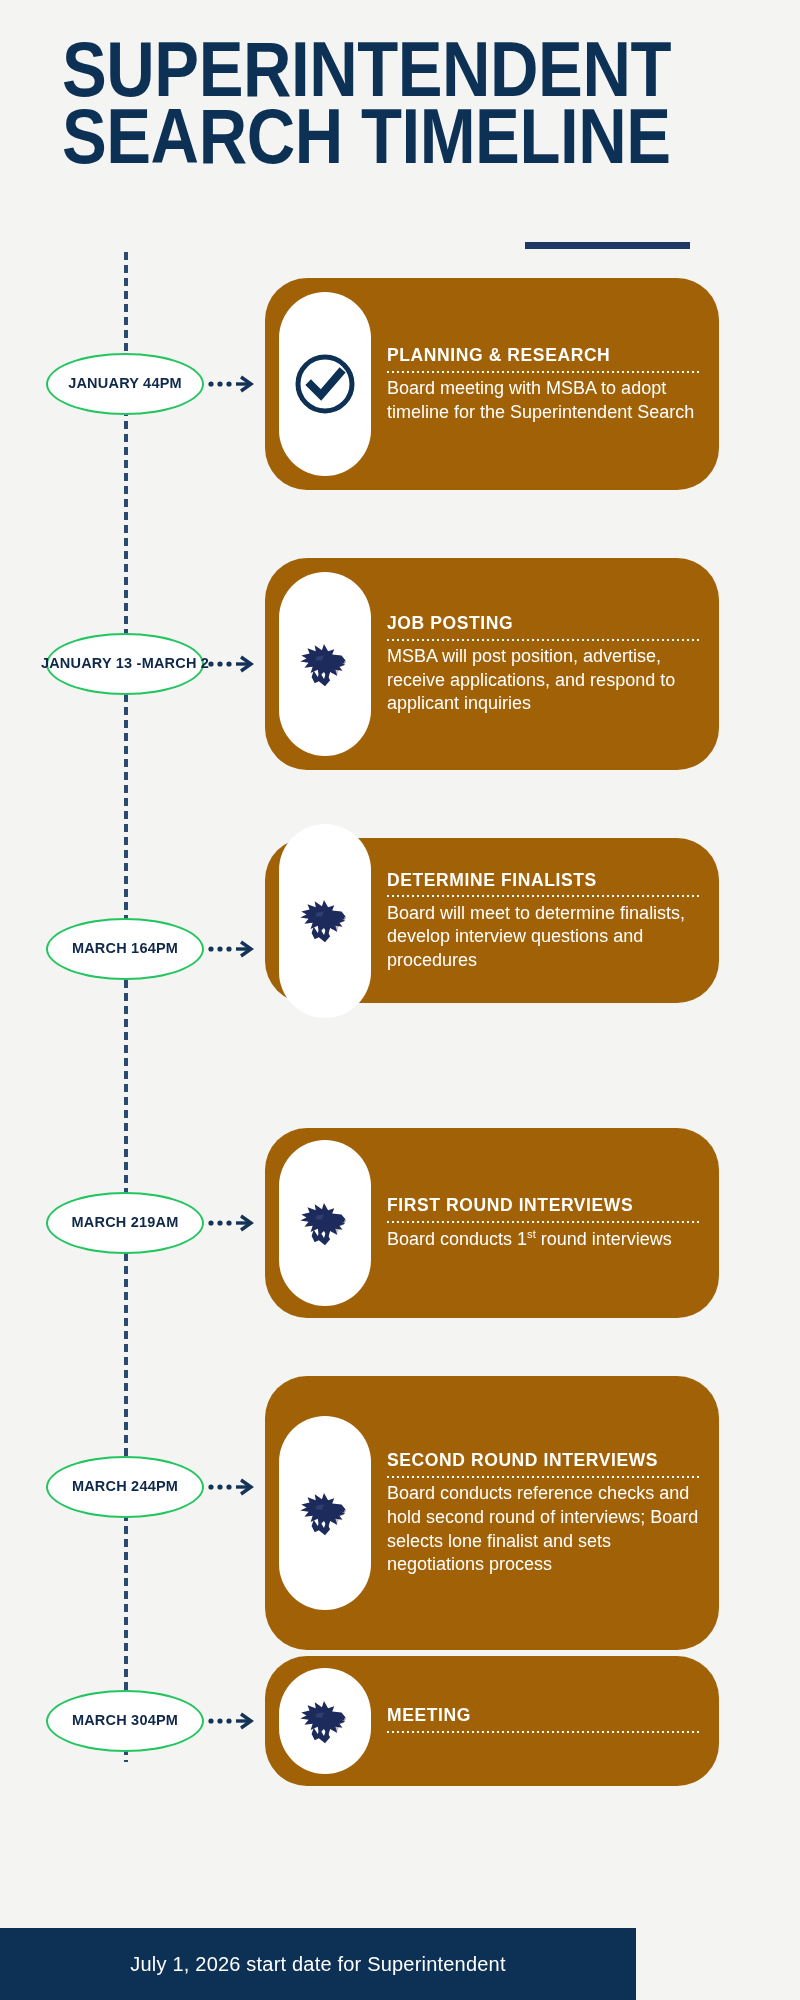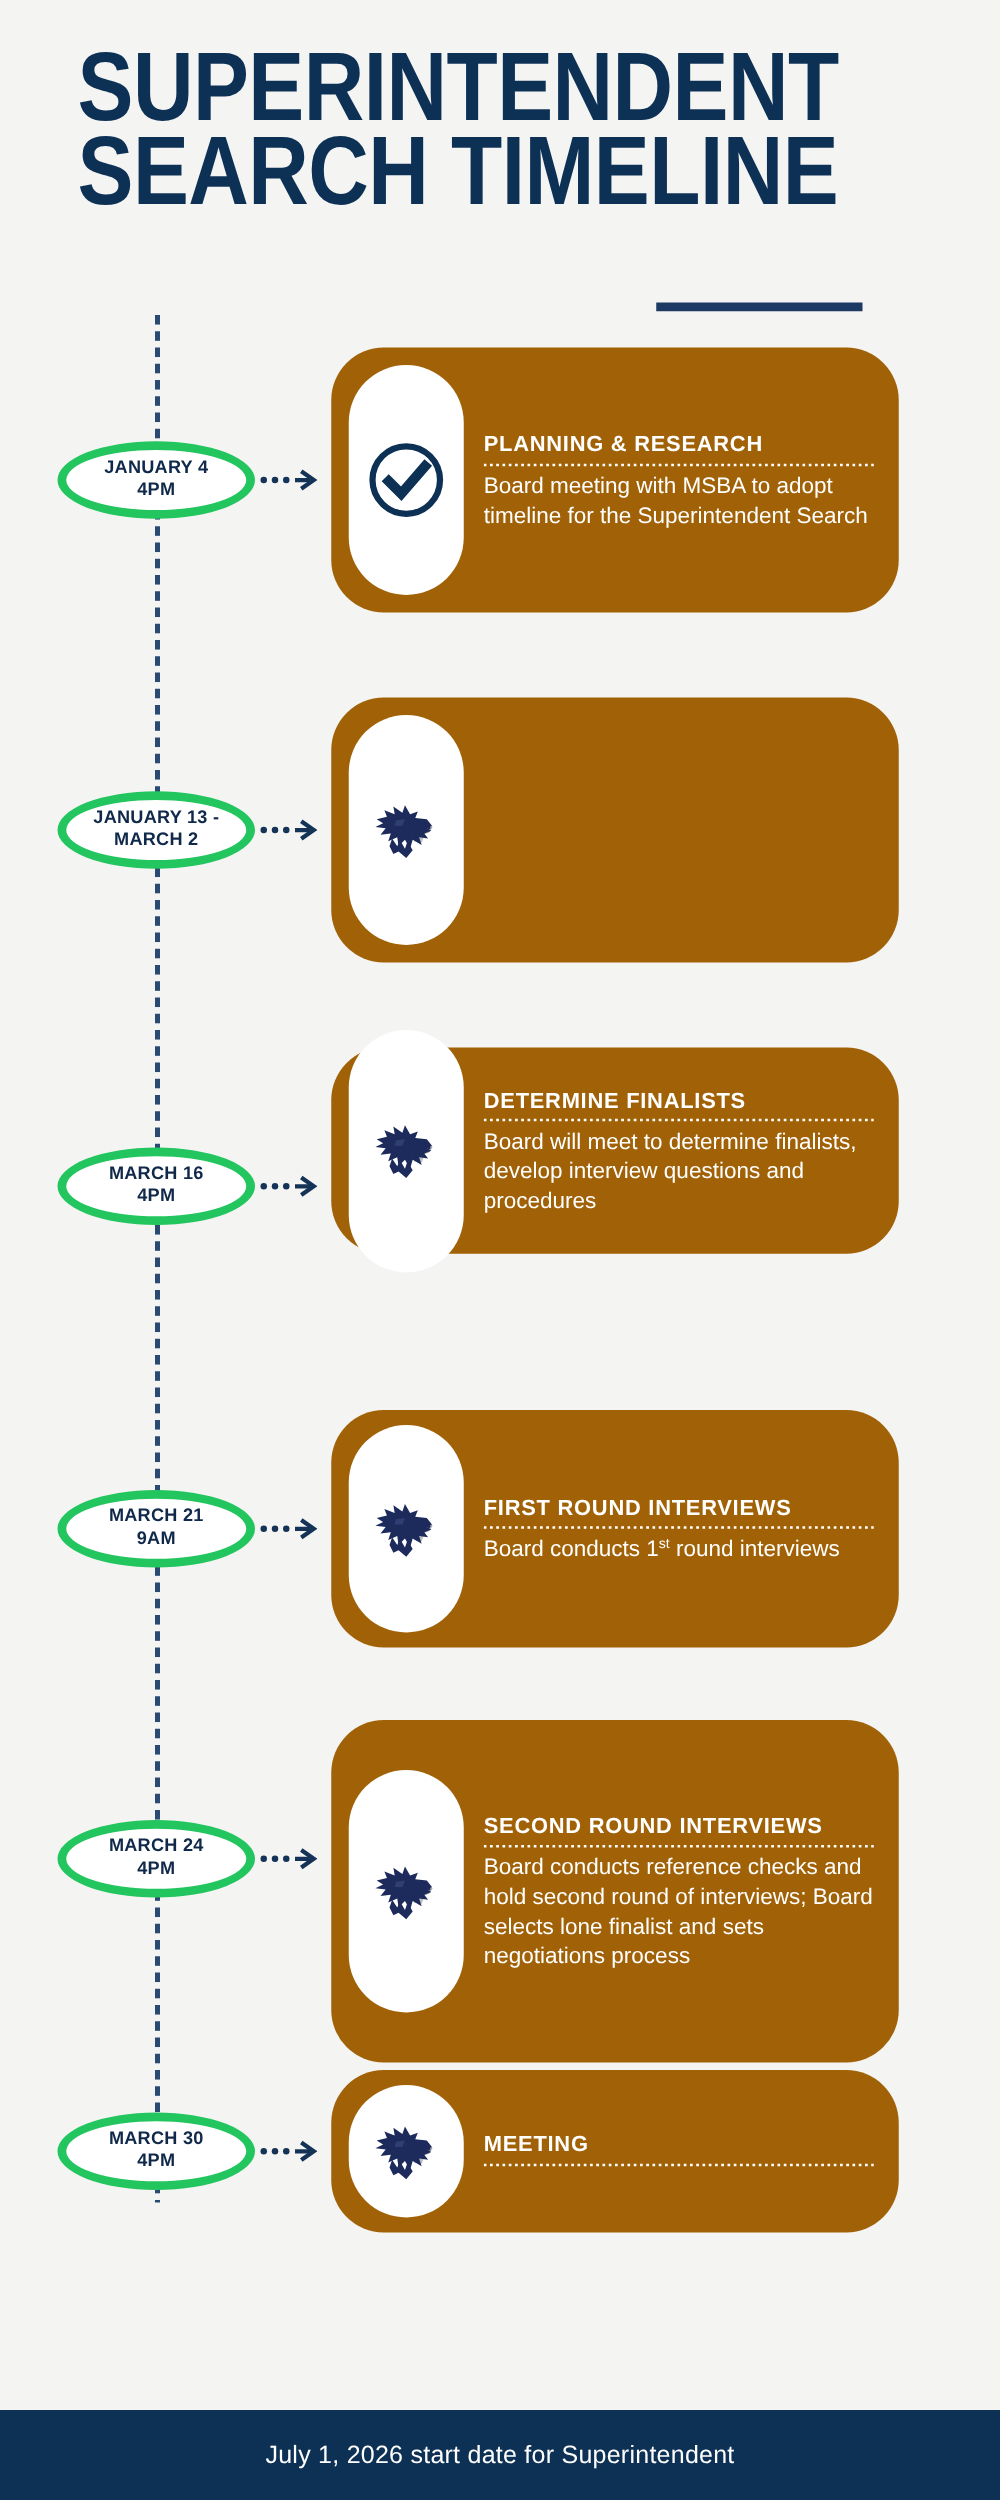--- a/index.html
+++ b/index.html
@@ -56,25 +56,25 @@
     align-items: center;
   }
 
   .date-badge {
     position: absolute;
     left: 46px;
     top: 50%;
     transform: translateY(-50%);
     width: 158px;
     height: 62px;
-    border: 7px solid #22c55e;
+    border: 2px solid #22c55e;
     border-radius: 50%;
     background: #ffffff;
     display: flex;
-    flex-direction: column;
+    flex-direction: row;
     align-items: center;
     justify-content: center;
     z-index: 3;
   }
   .date-line {
     color: #10294b;
     font-weight: 700;
     font-size: 14.5px;
     line-height: 1.22;
     letter-spacing: 0.2px;
@@ -142,21 +142,21 @@
     line-height: 1.31;
     font-weight: 400;
   }
   .card-body sup { font-size: 0.62em; vertical-align: super; }
 
   
   #footer {
     position: absolute;
     left: 0;
     bottom: 0;
-    width: 800px;
+    width: 636px;
     height: 72px;
     background: #0d3055;
     display: flex;
     align-items: center;
     justify-content: center;
   }
   #footer-text {
     color: #ffffff;
     font-size: 20px;
     font-weight: 400;
@@ -228,20 +228,25 @@
 
       <path d="M38 60 L46 72 L50 62 L58 76 L62 64 L70 78 L60 90 L48 80 L40 84 L34 72 Z" fill="#1d2b5c"></path>
 
       <path d="M44 32 L58 30 L54 40 L42 40 Z" fill="#2f3f72"></path>
 
       <path d="M72 38 L82 36 L80 42 L71 43 Z" fill="#1d2b5c"></path>
       <circle cx="95" cy="43" r="2.6" fill="#1d2b5c"></circle>
     </g>
   </svg>
         </div>
+        <div class="card-text">
+          <div class="card-title">JOB POSTING</div>
+          <div class="divider"></div>
+          <div class="card-body">MSBA will post position, advertise, receive applications, and respond to applicant inquiries</div>
+        </div>
       </div>
     </div>
     <div class="row" style="top: 576px; height: 222px;">
       <div class="date-badge">
         <div class="date-line">MARCH 16</div>
         <div class="date-line">4PM</div>
       </div>
       <div class="arrow"><svg width="46" height="18" viewBox="0 0 46 18">
     <circle cx="3" cy="9" r="2.6" fill="#143357"></circle>
     <circle cx="12" cy="9" r="2.6" fill="#143357"></circle>

